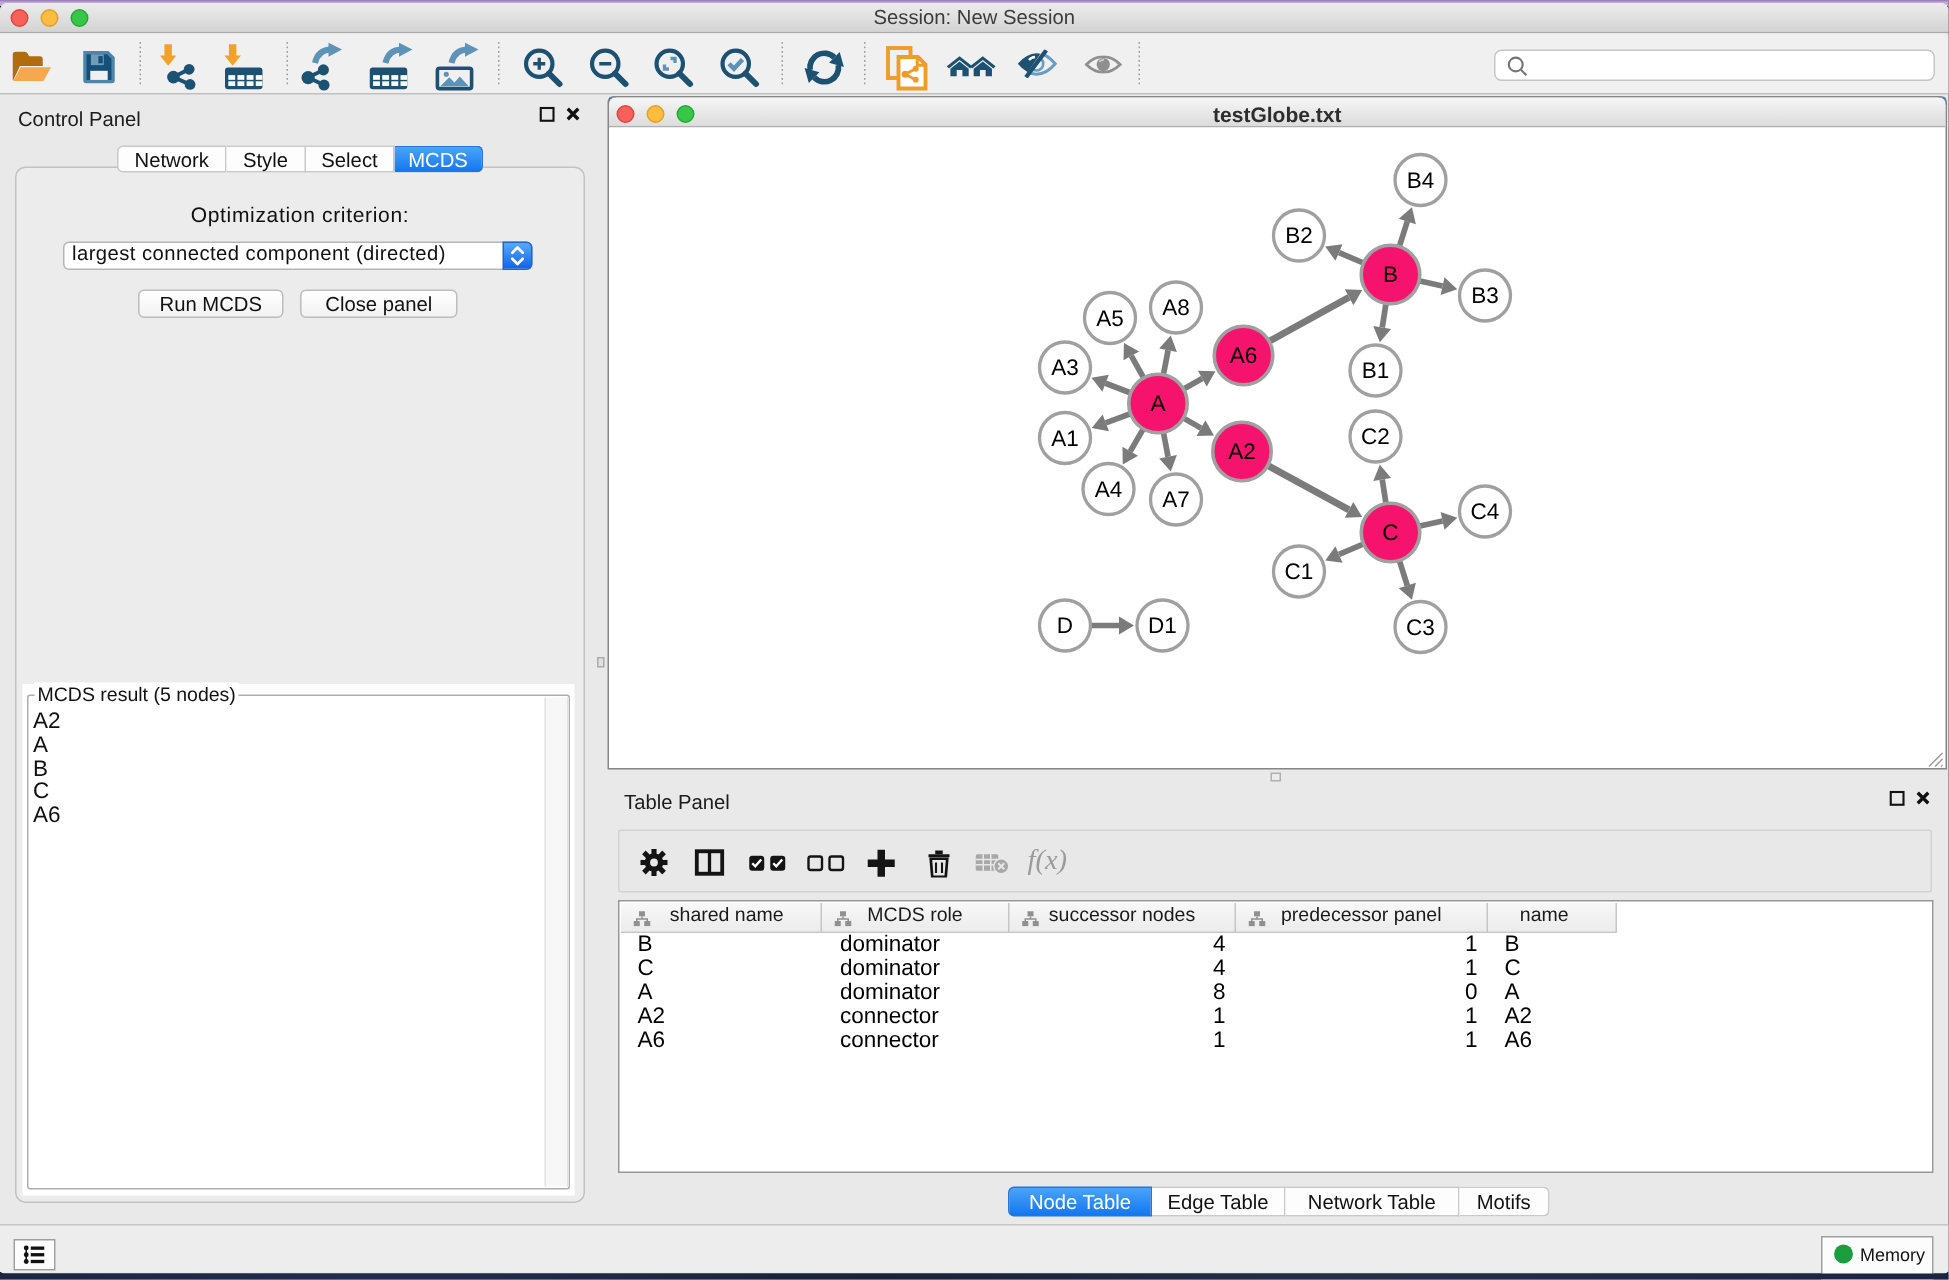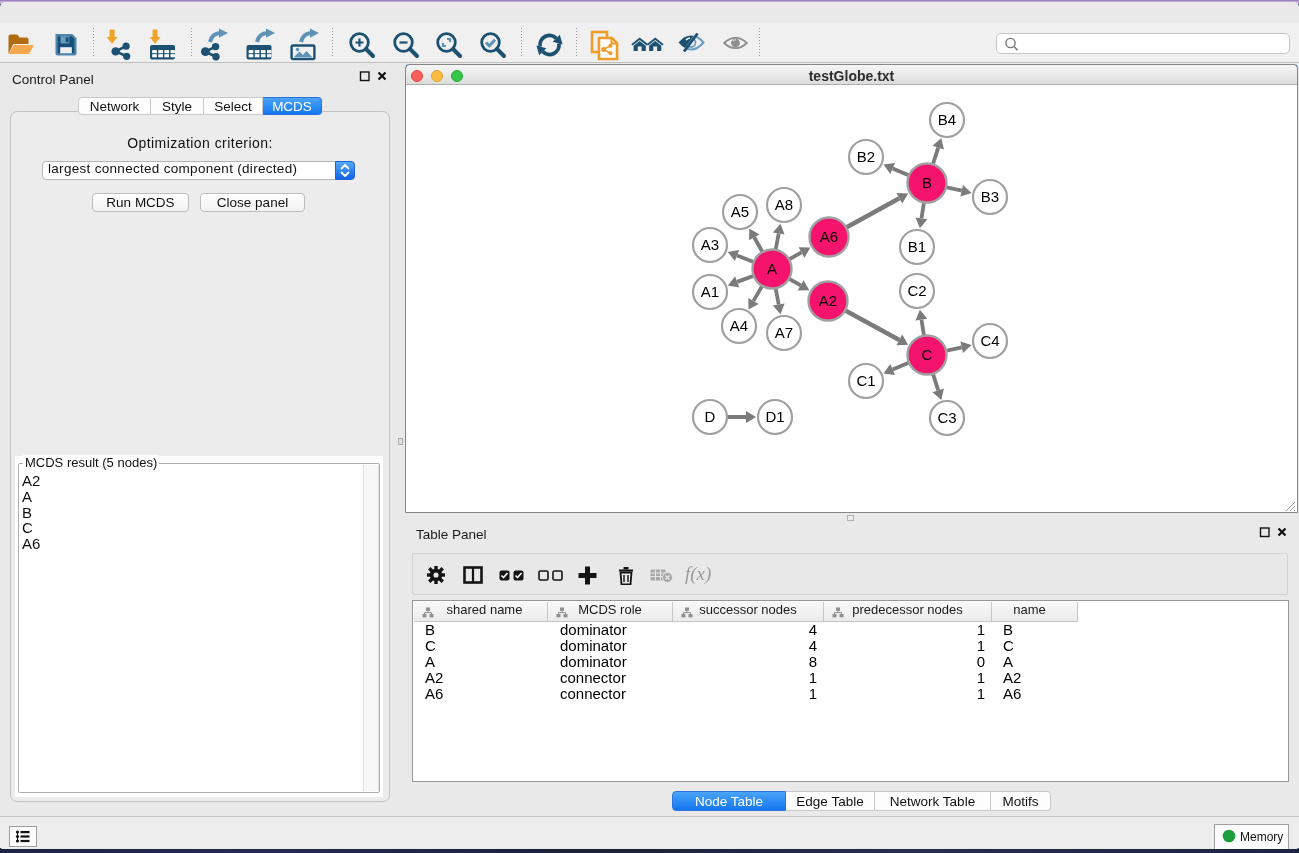--- a/index.html
+++ b/index.html
@@ -58,20 +58,26 @@
 .tabs2 { left:672px; top:789px; height:20px; display:flex; }
 
 #statusbar { left:0; top:814px; width:1299px; height:32px; border-top:1px solid #c6c6c6; background:#ededed; }
 .winbtn { background:#fcfcfc; border:1px solid #9f9f9f; }
 svg { display:block; }
 </style>
 </head>
 <body>
 <div id="deskTop" class="abs"></div>
 <div id="mainwin" class="abs">
+  <div id="titlebar" class="abs">
+    <div class="abs t">Session: New Session</div>
+    <div class="abs tl" style="left:7px;background:#f8615b;border:1px solid #e0443d;"></div>
+    <div class="abs tl" style="left:27px;background:#fcbc40;border:1px solid #e0a126;"></div>
+    <div class="abs tl" style="left:47px;background:#36c64a;border:1px solid #27a834;"></div>
+  </div>
   <div id="toolbar" class="abs">
     <svg class="abs" style="left:7px;top:10px;" width="28" height="22" viewBox="0 0 28 22">
         <path d="M1.5 20.5 L1.5 3.5 Q1.5 1.5 3.5 1.5 L9.5 1.5 Q10.8 1.5 11.3 2.5 L12.5 4.5 L19.5 4.5 Q21.5 4.5 21.5 6.5 L21.5 11 L6.3 11 L1.8 20.5 Z" fill="#b26c10"></path>
         <path d="M1.8 21 L6.8 11.9 L27 11.9 L22 21 Z" fill="#f5a84e"></path>
       </svg>
     <svg class="abs" style="left:53px;top:10px;" width="25" height="24" viewBox="0 0 25 24">
         <path d="M2.5 1 L19.3 1 L23.5 5.2 L23.5 20.5 Q23.5 22.5 21.5 22.5 L4.5 22.5 Q2.5 22.5 2.5 20.5 Z" fill="#4e86ab"></path>
         <path d="M4.7 3.2 L18.4 3.2 L21.3 6.1 L21.3 20.3 L4.7 20.3 Z" fill="#15507a"></path>
         <rect x="7.6" y="3.2" width="8.6" height="7.2" fill="#6d9cbd"></rect>
         <rect x="12.6" y="4.4" width="2.9" height="4.8" fill="#15507a"></rect>
@@ -437,21 +443,21 @@
           </svg>
           <span>successor nodes</span>
         </div>
       <div class="abs hcol" style="left:410px;width:168px;">
           <svg width="12" height="11" viewBox="0 0 12 11" style="margin-right:6px;">
             <rect x="4" y="0.5" width="4" height="3.4" fill="#909090"></rect>
             <rect x="0.5" y="7" width="4" height="3.4" fill="#909090"></rect>
             <rect x="7.5" y="7" width="4" height="3.4" fill="#909090"></rect>
             <path d="M6 4 L6 5.6 M2.5 7 L2.5 5.6 L9.5 5.6 L9.5 7" fill="none" stroke="#909090" stroke-width="1"></path>
           </svg>
-          <span>predecessor nodes</span>
+          <span>predecessor panel</span>
         </div>
       <div class="abs hcol hc5" style="left:578px;width:86px;">
           <span>name</span>
         </div>
     </div>
     <div class="abs trow" style="left:12px;top:20px;">B</div>
       <div class="abs trow" style="left:147px;top:20px;">dominator</div>
       <div class="abs trow" style="left:259px;top:20px;width:145px;text-align:right;">4</div>
       <div class="abs trow" style="left:410px;top:20px;width:162px;text-align:right;">1</div>
       <div class="abs trow" style="left:590px;top:20px;">B</div>
@@ -470,21 +476,21 @@
       <div class="abs trow" style="left:259px;top:68px;width:145px;text-align:right;">1</div>
       <div class="abs trow" style="left:410px;top:68px;width:162px;text-align:right;">1</div>
       <div class="abs trow" style="left:590px;top:68px;">A2</div>
     <div class="abs trow" style="left:12px;top:84px;">A6</div>
       <div class="abs trow" style="left:147px;top:84px;">connector</div>
       <div class="abs trow" style="left:259px;top:84px;width:145px;text-align:right;">1</div>
       <div class="abs trow" style="left:410px;top:84px;width:162px;text-align:right;">1</div>
       <div class="abs trow" style="left:590px;top:84px;">A6</div>
   </div>
   <div class="abs tabs2">
-    <div class="tab sel first" style="width:114px;">Node Table</div>
+    <div class="tab sel first" style="width:96px;">Node Table</div>
     <div class="tab" style="width:89px;">Edge Table</div>
     <div class="tab" style="width:116px;">Network Table</div>
     <div class="tab last" style="width:60px;">Motifs</div>
   </div>
 
   <div id="statusbar" class="abs">
     <div class="abs winbtn" style="left:9px;top:9px;width:28px;height:21px;">
       <svg width="26" height="19" viewBox="0 0 26 19">
         <circle cx="7.5" cy="5" r="1.6" fill="#111"></circle>
           <circle cx="7.5" cy="9.5" r="1.6" fill="#111"></circle>

